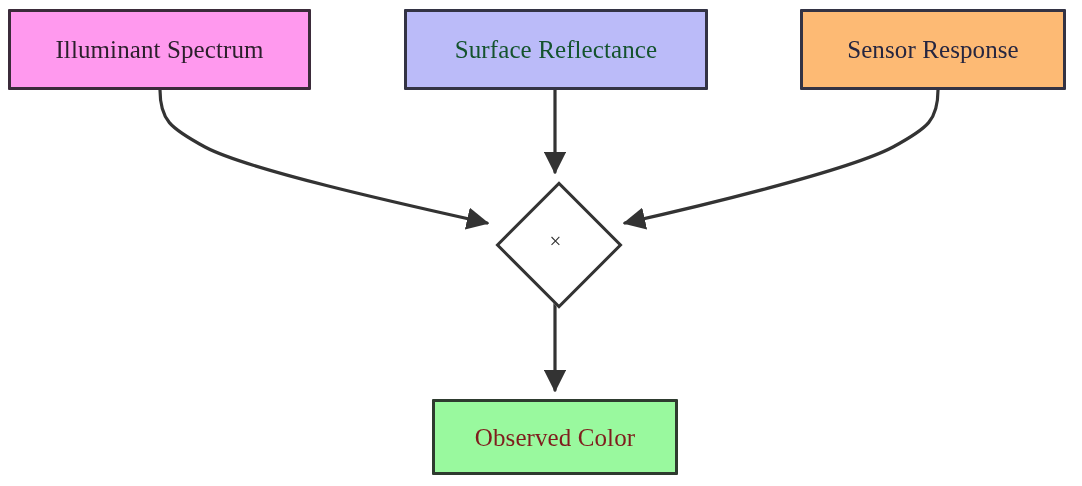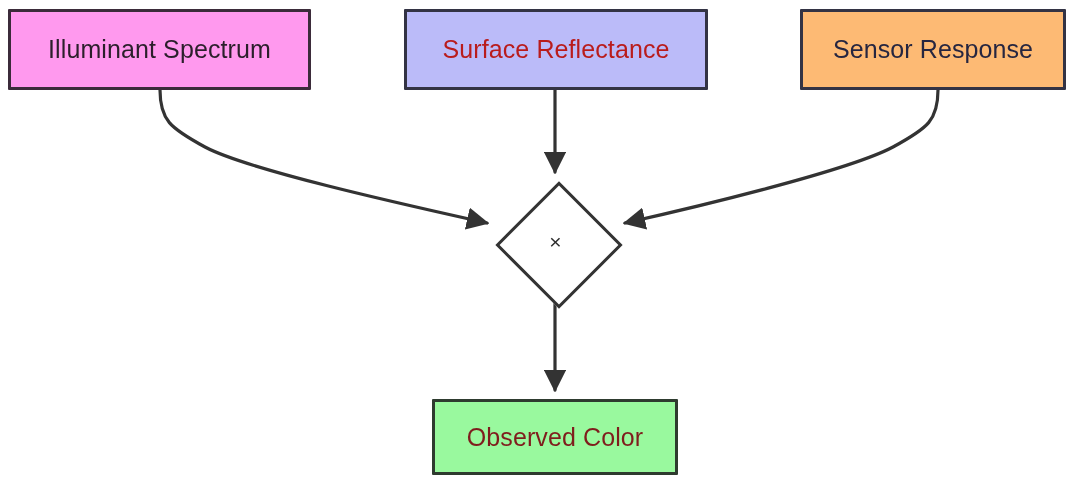--- a/index.html
+++ b/index.html
@@ -35,38 +35,39 @@
     border: 3px solid #333344;
     border-radius: 1px;
     z-index: 2;
   }
   .node-label {
     font-size: 25px;
     line-height: 1;
     letter-spacing: 0.1px;
     white-space: nowrap;
     color: #1f1f24;
+    font-family: Liberation Serif, serif;
   }
   #node-illuminant {
     left: 8px;
     top: 9px;
     width: 303px;
     height: 81px;
     background: #ff99ee;
     border-color: #3b2b3a;
   }
   #node-illuminant .node-label { color: #2b1f2b; }
   #node-surface {
     left: 404px;
     top: 9px;
     width: 304px;
     height: 81px;
     background: #bbbbf9;
   }
-  #node-surface .node-label { color: #b91c1c; }
+  #node-surface .node-label { color: #14532d; }
   #node-sensor {
     left: 800px;
     top: 9px;
     width: 266px;
     height: 81px;
     background: #fdba74;
   }
   #node-sensor .node-label { color: #262640; }
   #node-observed {
     left: 432px;

